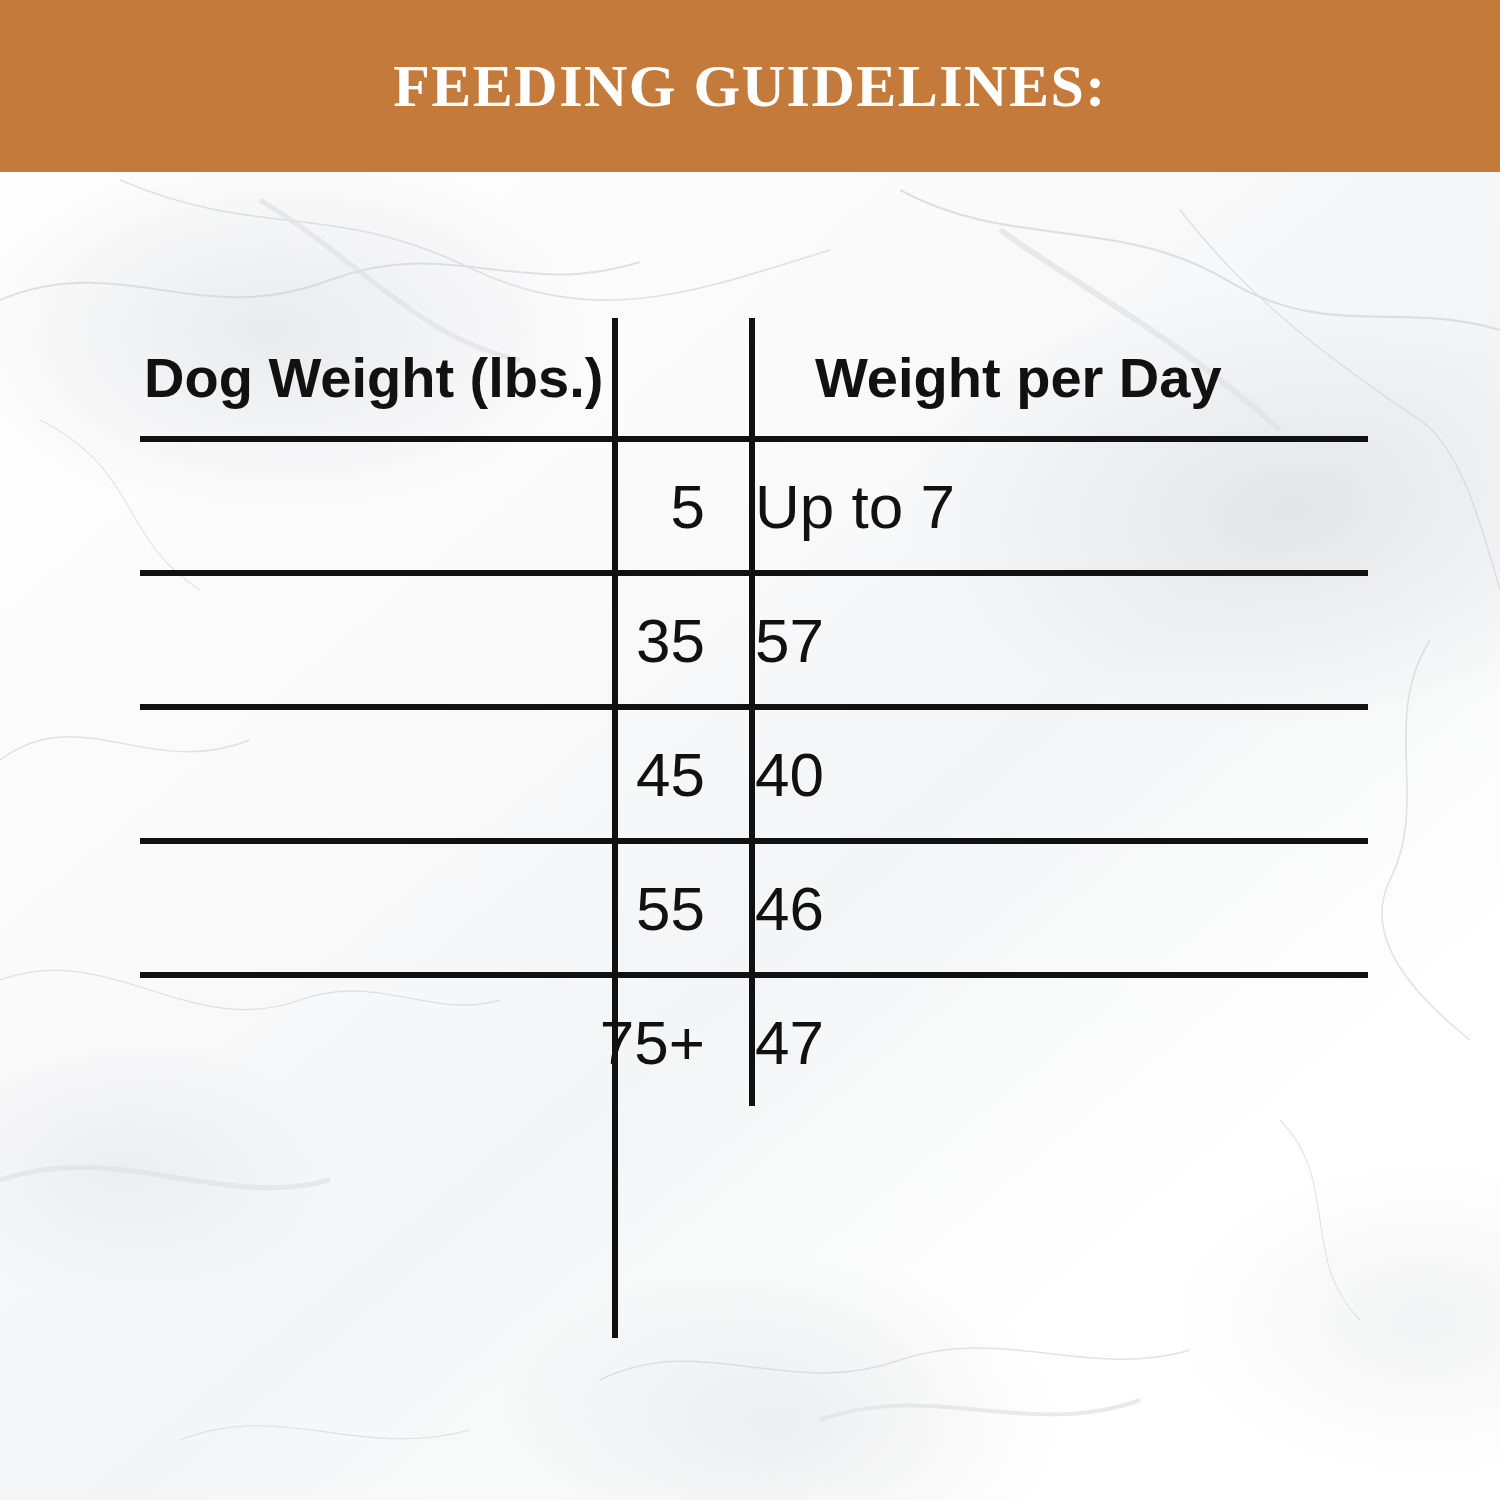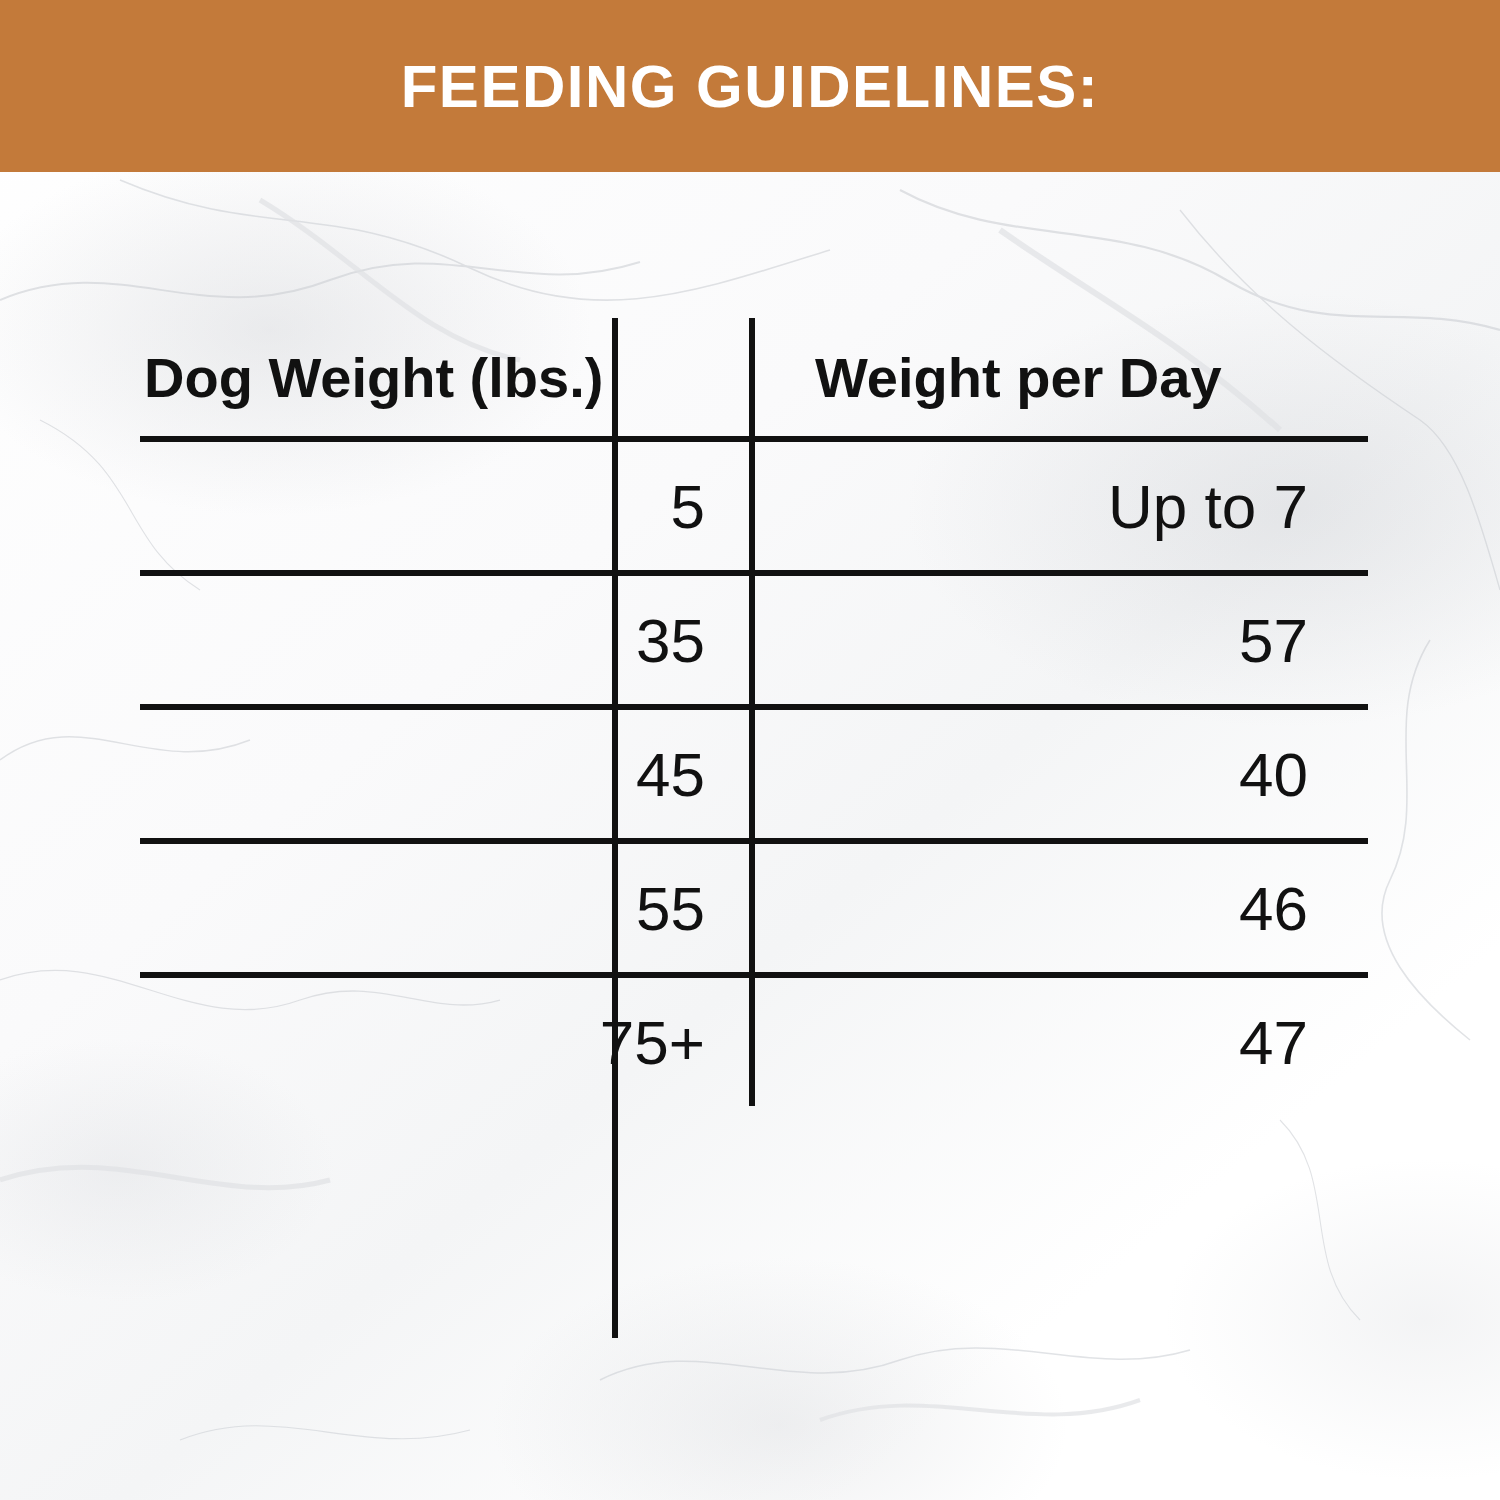--- a/index.html
+++ b/index.html
@@ -41,21 +41,21 @@
     background: #c37a3a;
     display: flex;
     align-items: center;
     justify-content: center;
   }
   .header-title {
     color: #ffffff;
     font-size: 60px;
     font-weight: bold;
     letter-spacing: 1.5px;
-    font-family: Liberation Sans, sans-serif;
+    font-family: Liberation Serif, serif;
     text-align: right;
     white-space: nowrap;
   }
   .table-wrap {
     position: absolute;
     left: 140px;
     top: 318px;
     width: 1228px;
   }
   table.feeding {
@@ -94,21 +94,21 @@
     color: #111111;
     font-size: 62px;
     font-weight: 400;
     font-family: "Liberation Sans", sans-serif;
   }
   .cell-left {
     text-align: right;
     padding-right: 44px !important;
   }
   .cell-right {
-    text-align: right;
+    text-align: left;
     border-left: 6px solid #111111;
     padding-right: 60px !important;
   }
   .data-row:last-child td {
     border-bottom: none;
   }
   .data-row:first-child td {
     border-top: 6px solid #111111;
   }
   

